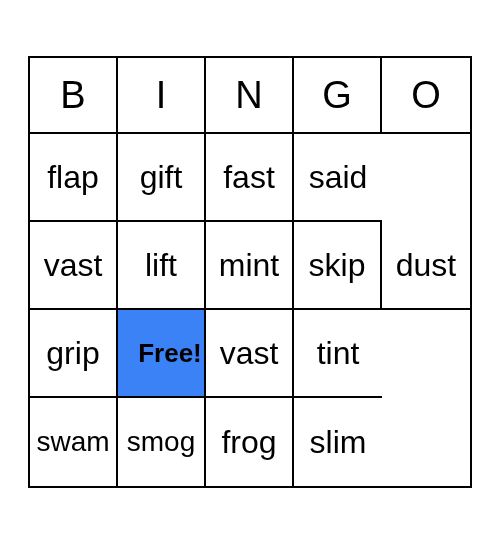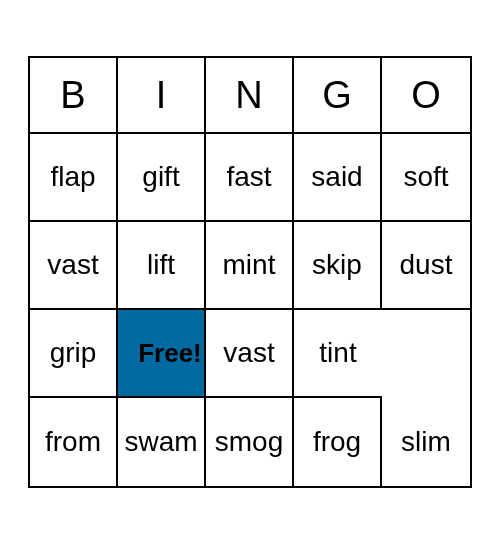--- a/index.html
+++ b/index.html
@@ -41,35 +41,35 @@
     }
     .grid-row:last-child .grid-cell {
       border-bottom: none;
     }
     .grid-cell {
       width: 88px;
       height: 88px;
       display: flex;
       align-items: center;
       justify-content: center;
-      font-size: 28px;
+      font-size: 32px;
       font-weight: 400;
       border-right: 2px solid #000;
       border-bottom: 2px solid #000;
       text-align: center;
       line-height: 1;
     }
     .grid-cell:last-child {
       border-right: none;
     }
     .grid-cell.small {
       font-size: 28px;
     }
     .grid-cell.free {
-      background: #0369a1;
+      background: #3b82f6;
       font-weight: bold;
       font-size: 26px;
       padding-left: 18px;
     }
   </style>
 </head>
 <body>
 
 <div class="bingo-card">
   <div class="header-row">
@@ -77,35 +77,33 @@
     <div class="header-cell">I</div>
     <div class="header-cell">N</div>
     <div class="header-cell">G</div>
     <div class="header-cell">O</div>
   </div>
   <div class="grid-row">
     <div class="grid-cell">flap</div>
     <div class="grid-cell">gift</div>
     <div class="grid-cell">fast</div>
     <div class="grid-cell">said</div>
-    <div class="grid-cell">soft</div>
   </div>
   <div class="grid-row">
     <div class="grid-cell">vast</div>
     <div class="grid-cell">lift</div>
     <div class="grid-cell">mint</div>
     <div class="grid-cell">skip</div>
     <div class="grid-cell">dust</div>
   </div>
   <div class="grid-row">
     <div class="grid-cell">grip</div>
     <div class="grid-cell free">Free!</div>
     <div class="grid-cell">vast</div>
     <div class="grid-cell">tint</div>
   </div>
   <div class="grid-row">
-    <div class="grid-cell">from</div>
     <div class="grid-cell small">swam</div>
     <div class="grid-cell small">smog</div>
     <div class="grid-cell">frog</div>
     <div class="grid-cell">slim</div>
   </div>
 </div>
 
 </body></html>

